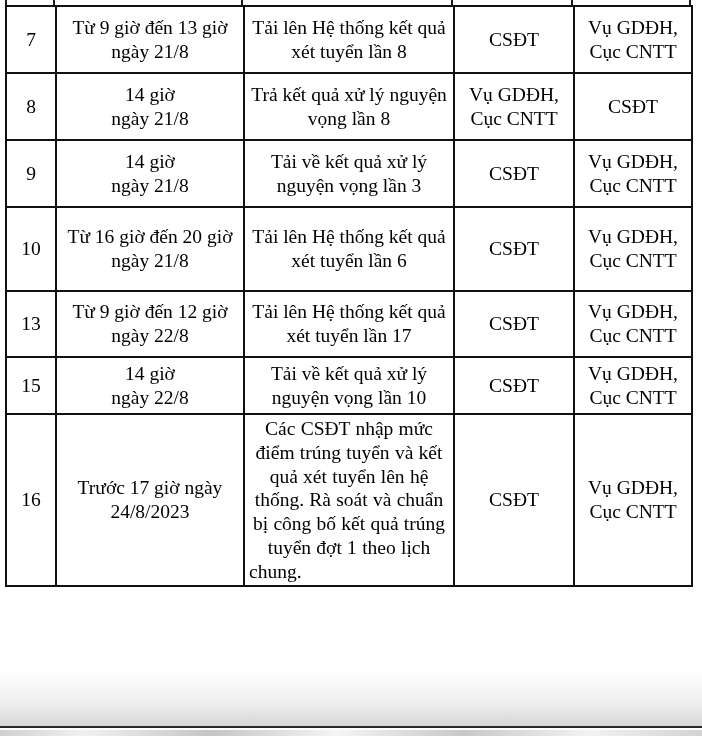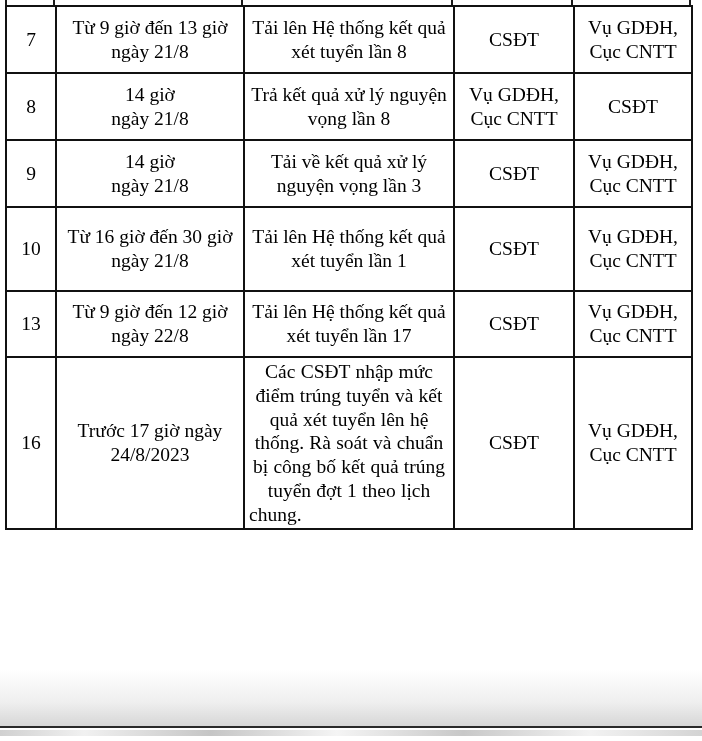--- a/index.html
+++ b/index.html
@@ -202,26 +202,26 @@
           </td>
           <td>
             <span>Vụ GDĐH,</span><br>
             <span>Cục CNTT</span>
           </td>
         </tr>
 
         <tr style="height:84px;">
           <td class="stt">10</td>
           <td>
-            <span class="nowrap">Từ 16 giờ đến 30 giờ</span><br>
+            <span class="nowrap">Từ 16 giờ đến 20 giờ</span><br>
             <span class="nowrap">ngày 21/8</span>
           </td>
           <td>
             <span>Tải lên Hệ thống kết quả</span><br>
-            <span>xét tuyển lần 1</span>
+            <span>xét tuyển lần 6</span>
           </td>
           <td>
             <span>CSĐT</span>
           </td>
           <td>
             <span>Vụ GDĐH,</span><br>
             <span>Cục CNTT</span>
           </td>
         </tr>
 
@@ -240,20 +240,38 @@
           <td>
             <span>CSĐT</span>
           </td>
           <td>
             <span>Vụ GDĐH,</span><br>
             <span>Cục CNTT</span>
           </td>
         </tr>
 
 
+        <tr style="height:57px;">
+          <td class="stt">15</td>
+          <td>
+            <span class="nowrap">14 giờ</span><br>
+            <span class="nowrap">ngày 22/8</span>
+          </td>
+          <td>
+            <span>Tải về kết quả xử lý</span><br>
+            <span>nguyện vọng lần 10</span>
+          </td>
+          <td>
+            <span>CSĐT</span>
+          </td>
+          <td>
+            <span>Vụ GDĐH,</span><br>
+            <span>Cục CNTT</span>
+          </td>
+        </tr>
 
         <tr style="height:132px;">
           <td class="stt">16</td>
           <td>
             <span class="nowrap">Trước 17 giờ ngày</span><br>
             <span class="nowrap">24/8/2023</span>
           </td>
           <td class="desc-justify">Các CSĐT nhập mức điểm trúng tuyển và kết quả xét tuyển lên hệ thống. Rà soát và chuẩn bị công bố kết quả trúng tuyển đợt 1 theo lịch chung.</td>
           <td>
             <span>CSĐT</span>

